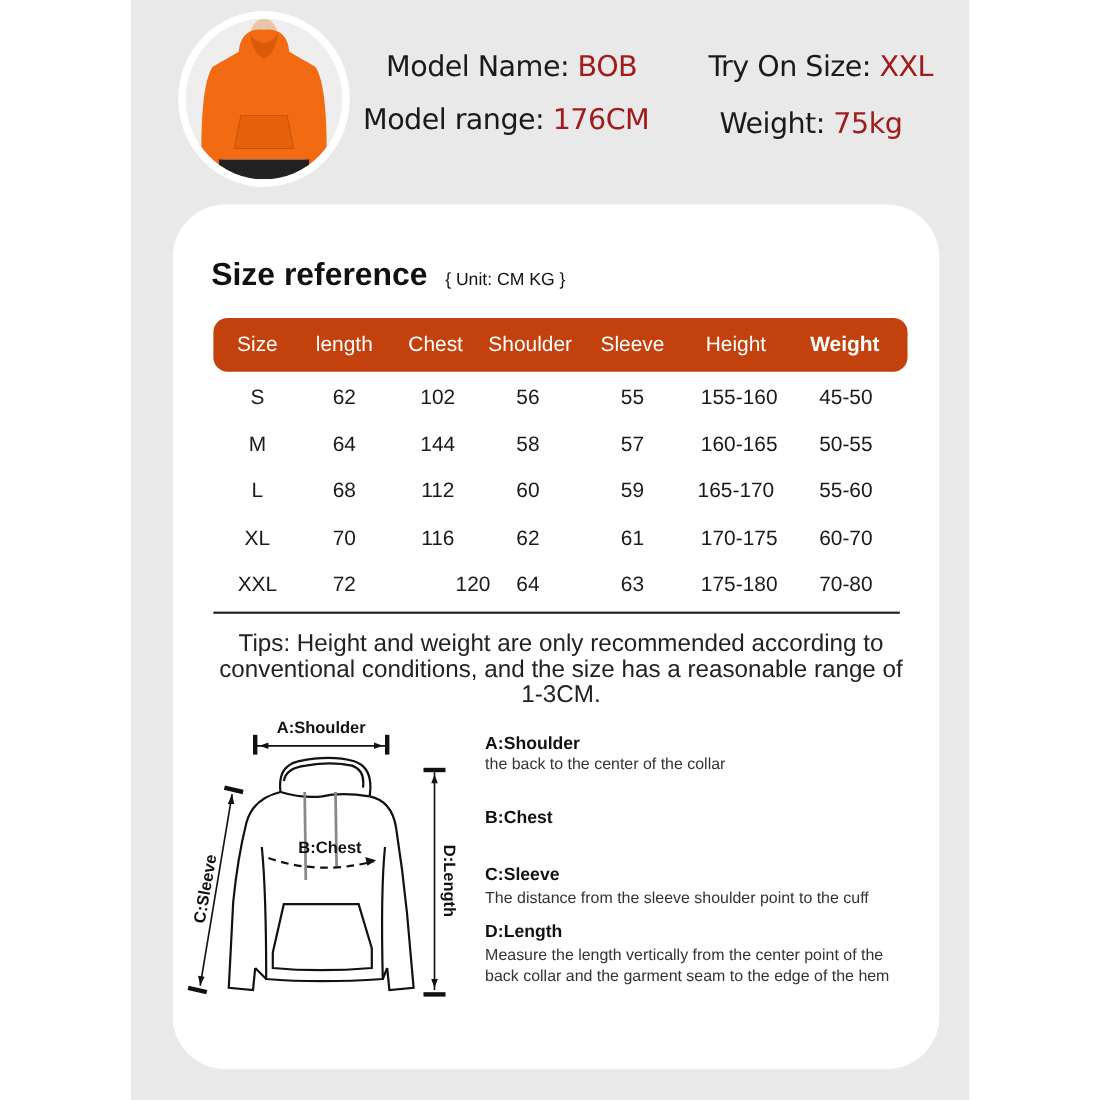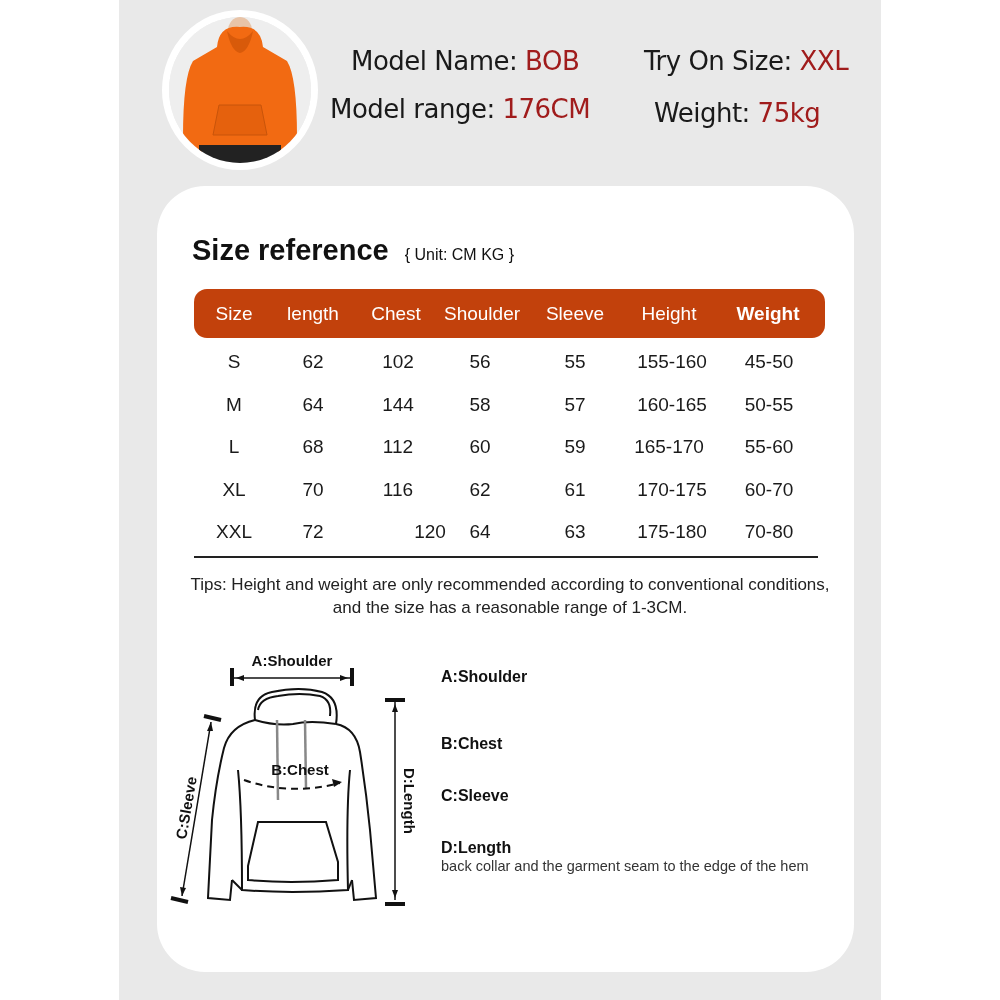--- a/index.html
+++ b/index.html
@@ -14,21 +14,21 @@
           color:#1a1a1a; white-space:nowrap;text-align:center; }
   .info .val { color:#a01c1c; }
   .card { position:absolute; left:157px; top:186px; width:697px; height:786px; background:#ffffff; border-radius:48px; }
   .title { position:absolute; left:192px; top:234px; font-size:29px; font-weight:bold; color:#111; white-space:nowrap; }
   .unit { font-size:16px; font-weight:normal; margin-left:16px; }
   .thead { position:absolute; left:194px; top:289px; width:631px; height:49px; background:#c2410c; border-radius:13px; }
   .th { position:absolute; top:0; height:49px; line-height:50px; color:#fff; font-size:19px; text-align:center; transform:translateX(-50%); white-space:nowrap; }
   .row { position:absolute; left:194px; width:631px; height:42px; }
   .td { position:absolute; top:0; line-height:42px; font-size:19px; color:#1a1a1a; transform:translateX(-50%); white-space:nowrap; }
   .rule { position:absolute; left:194px; top:556px; width:624px; height:2px; background:#222; }
-  .tips { position:absolute; left:190px; top:573px; width:640px; text-align:center; font-size:17px; line-height:23px; color:#222; }
+  .tips { position:absolute; left:190px; top:573px; width:640px; text-align:center; font-size:22px; line-height:23px; color:#222; }
   .diagram { position:absolute; left:160px; top:640px; width:280px; height:280px; }
   .legend { position:absolute; left:441px; }
   .legend .h { font-size:16px; font-weight:bold; color:#111; line-height:18px; }
   .legend .d { font-size:14.5px; color:#333; line-height:19px; }
 </style>
 </head>
 <body>
 
 <div class="panel"></div>
 
@@ -172,23 +172,26 @@
     <polygon points="22,256 20,247 26,248" fill="#111"></polygon>
     <line x1="44" y1="76" x2="61" y2="80" stroke="#111" stroke-width="4"></line>
     <line x1="11" y1="258" x2="28" y2="262" stroke="#111" stroke-width="4"></line>
     <text x="0" y="0" transform="translate(26,200) rotate(-80)" font-family="Liberation Sans, sans-serif" font-weight="bold" font-size="15" fill="#111">C:Sleeve</text>
     <text x="140" y="135" text-anchor="middle" font-family="Liberation Sans, sans-serif" font-weight="bold" font-size="15" fill="#111">B:Chest</text>
   </svg>
 </div>
 
 <div class="legend" style="top:668px;">
   <div class="h">A:Shoulder</div>
+  <div class="d">the back to the center of the collar</div>
 </div>
 <div class="legend" style="top:735px;">
   <div class="h">B:Chest</div>
 </div>
 <div class="legend" style="top:787px;">
   <div class="h">C:Sleeve</div>
+  <div class="d" style="margin-top:3px;">The distance from the sleeve shoulder point to the cuff</div>
 </div>
 <div class="legend" style="top:839px;">
   <div class="h">D:Length</div>
+  <div class="d" style="margin-top:3px;">Measure the length vertically from the center point of the</div>
   <div class="d">back collar and the garment seam to the edge of the hem</div>
 </div>
 
 </body></html>

